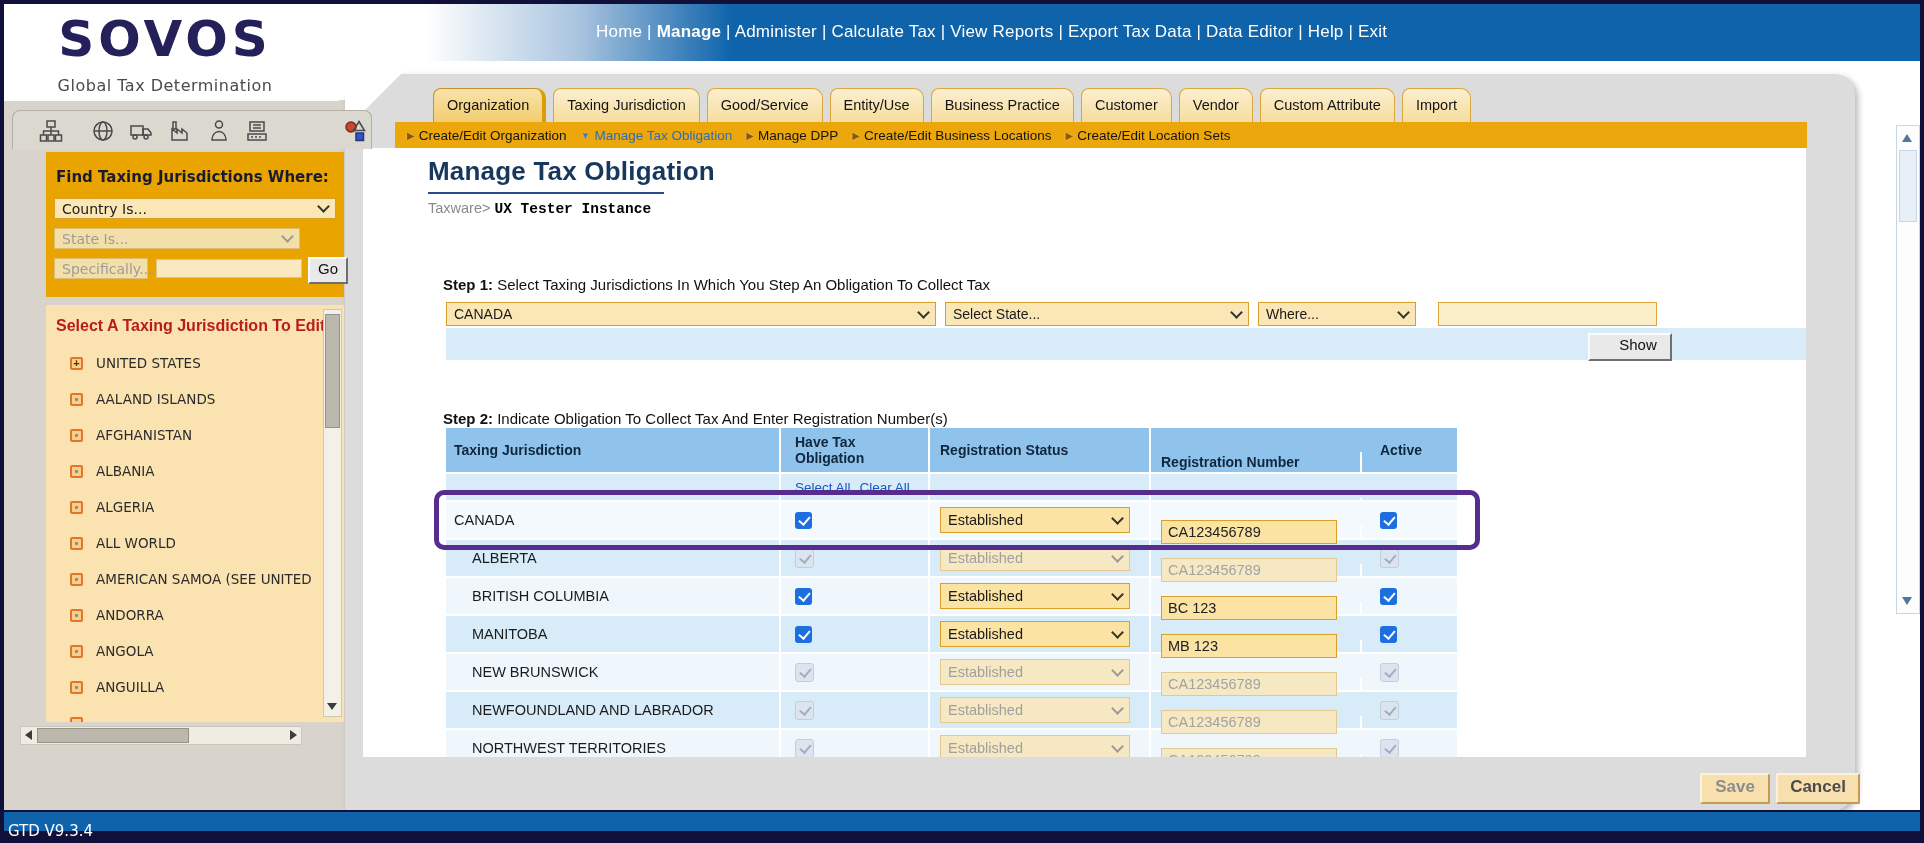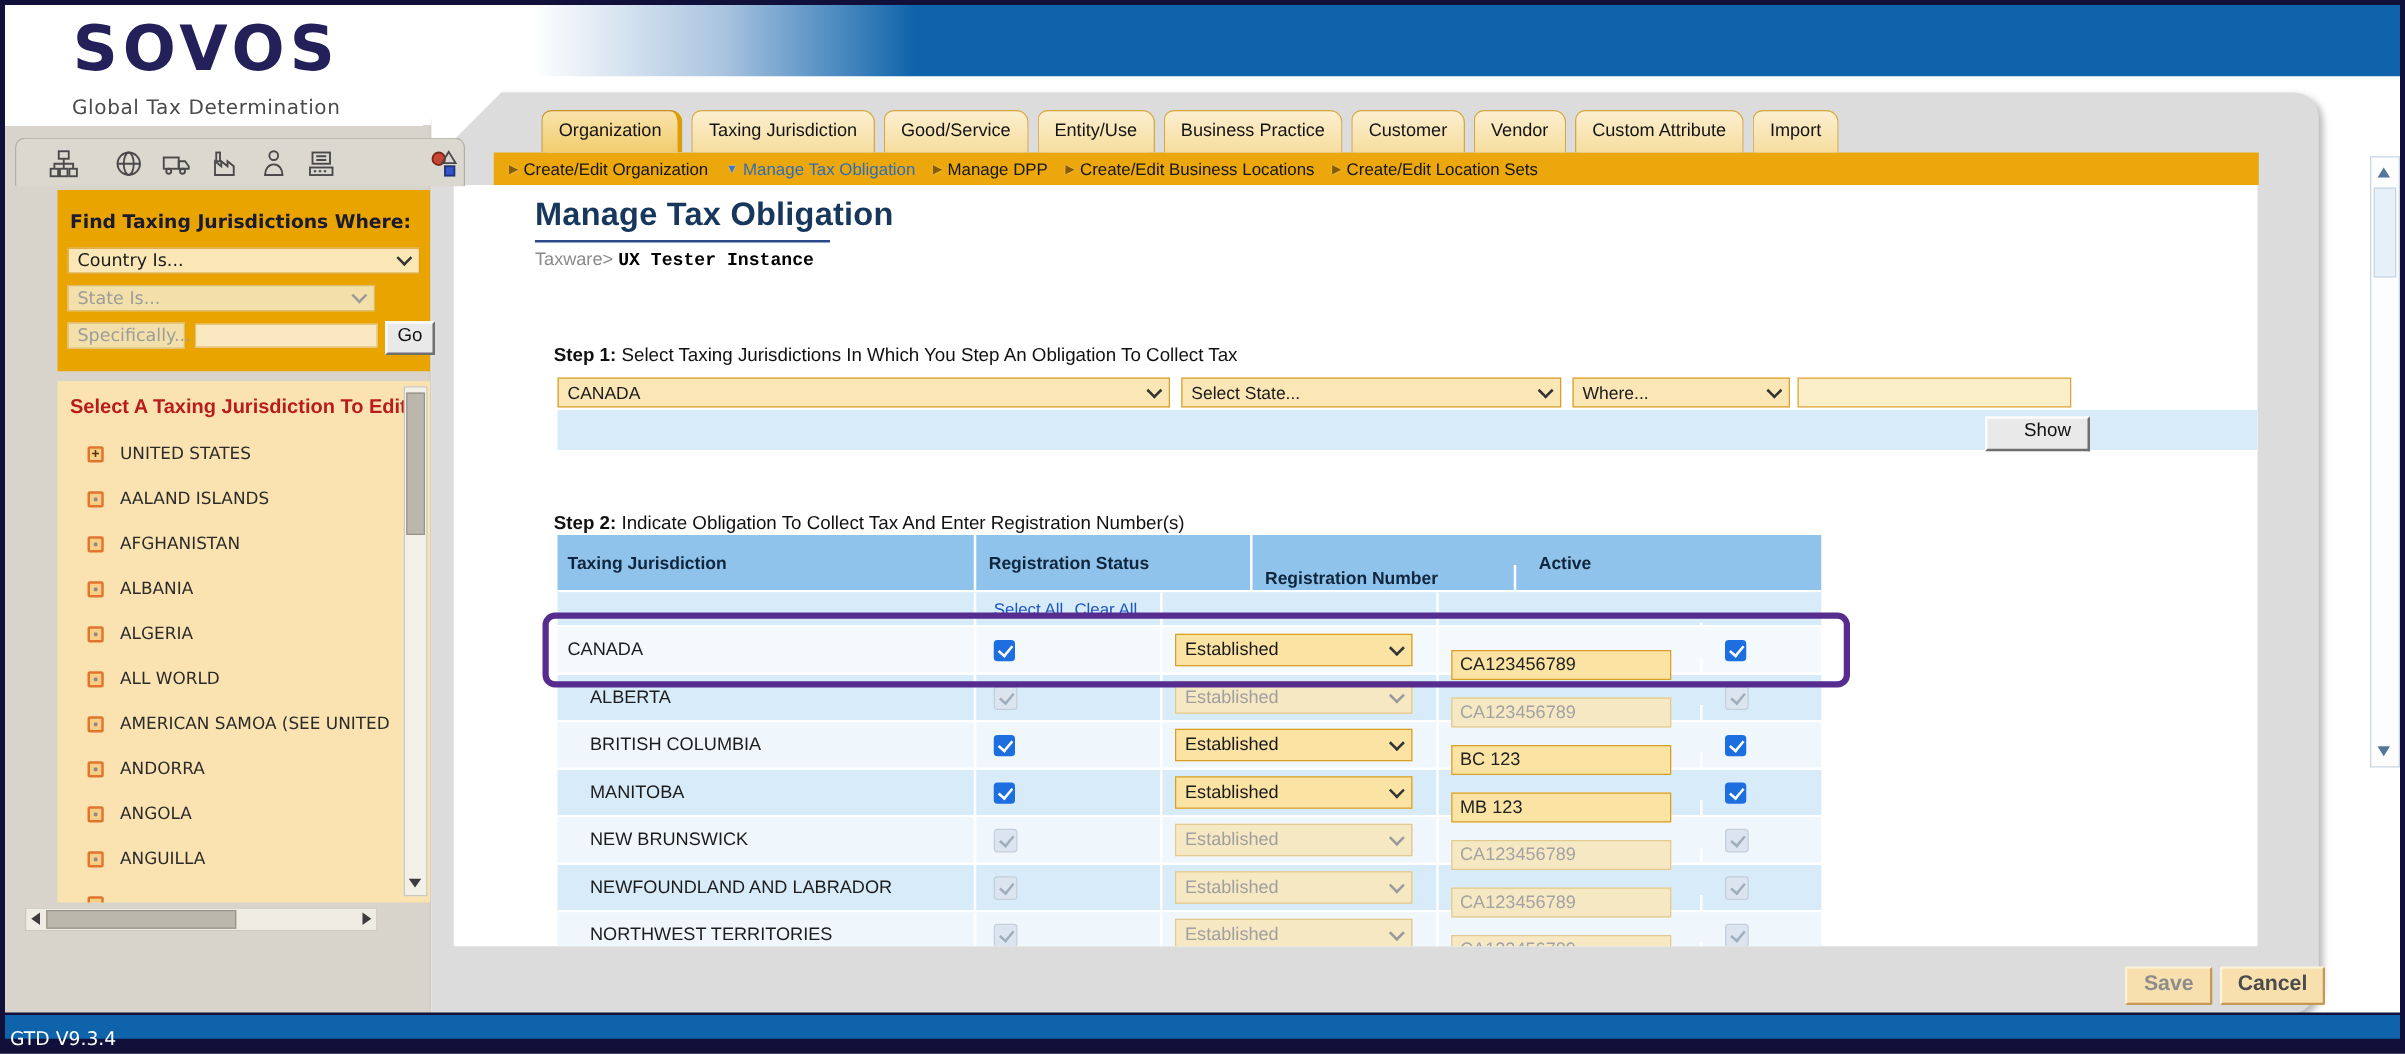--- a/index.html
+++ b/index.html
@@ -149,20 +149,23 @@
   .gtd{position:absolute;left:8px;top:822px;color:#fff;font-size:15px;z-index:9;font-family:"DejaVu Sans",sans-serif;}
 
   svg.ic{stroke:#4a4a4a;fill:none;stroke-width:1.5;}
 </style>
 </head>
 <body>
 
 <div class="screen">
 
   <div class="topband"></div>
+  <div class="nav">
+    <span class="navitem">Home</span><span class="navitem bold">Manage</span><span class="navitem">Administer</span><span class="navitem">Calculate Tax</span><span class="navitem">View Reports</span><span class="navitem">Export Tax Data</span><span class="navitem">Data Editor</span><span class="navitem">Help</span><span class="navitem">Exit</span>
+  </div>
 
   <div class="logobox">
     <div class="brand">SOVOS</div>
     <div class="tagline">Global Tax Determination</div>
   </div>
 
   <div class="side-grad"></div>
   <div class="side-bg"></div>
 
   <div class="toolbar">
@@ -329,37 +332,38 @@
 
       <div class="s1selects">
         <div class="sel" style="width:490px">
             <span>CANADA</span>
             <i class="chev"></i>
           </div>
         <div class="sel" style="width:304px">
             <span>Select State...</span>
             <i class="chev"></i>
           </div>
-        <div class="sel" style="width:174px">
+        <div class="sel" style="width:158px">
             <span>Where...</span>
             <i class="chev"></i>
           </div>
       </div>
       <input class="s1input" value="" style="">
       <div class="blueband"></div>
       <div class="btn3d showbtn">Show</div>
 
       <div class="steplabel" style="top:262px">
         <b>Step 2:</b>
         <span>Indicate Obligation To Collect Tax And Enter Registration Number(s)</span>
       </div>
 
       <div class="table">
         <div class="thead">
           <div class="th c1">Taxing Jurisdiction</div>
+          <div class="th c2">Have Tax Obligation</div>
           <div class="th c3">Registration Status</div>
           <div class="th c4">Registration Number</div>
           <div class="th c5">Active</div>
         </div>
         <div class="tsub">
           <div class="td c1"></div>
           <div class="td c2">
             <span class="link">Select All</span>
             <span class="link">Clear All</span>
           </div>

